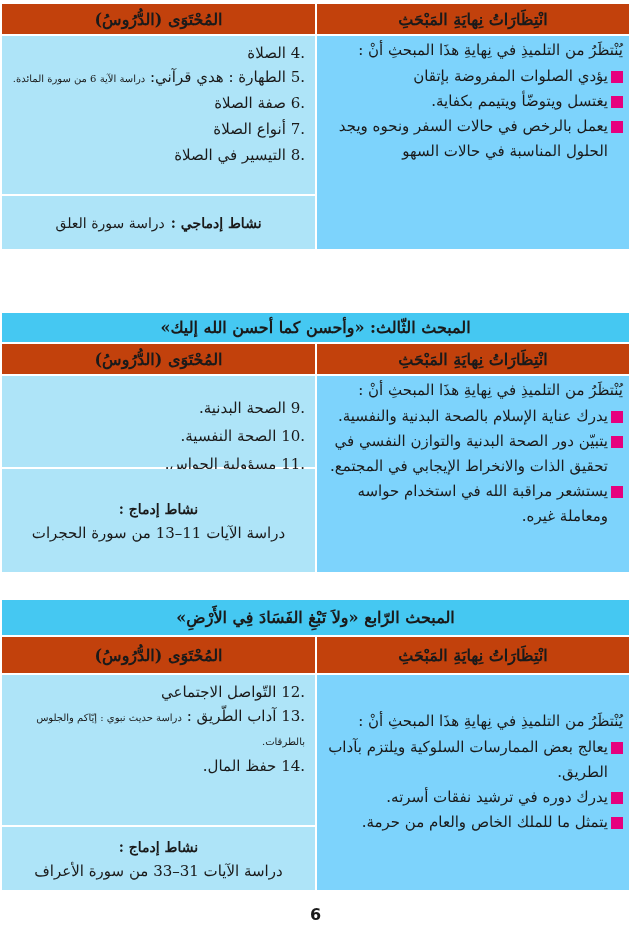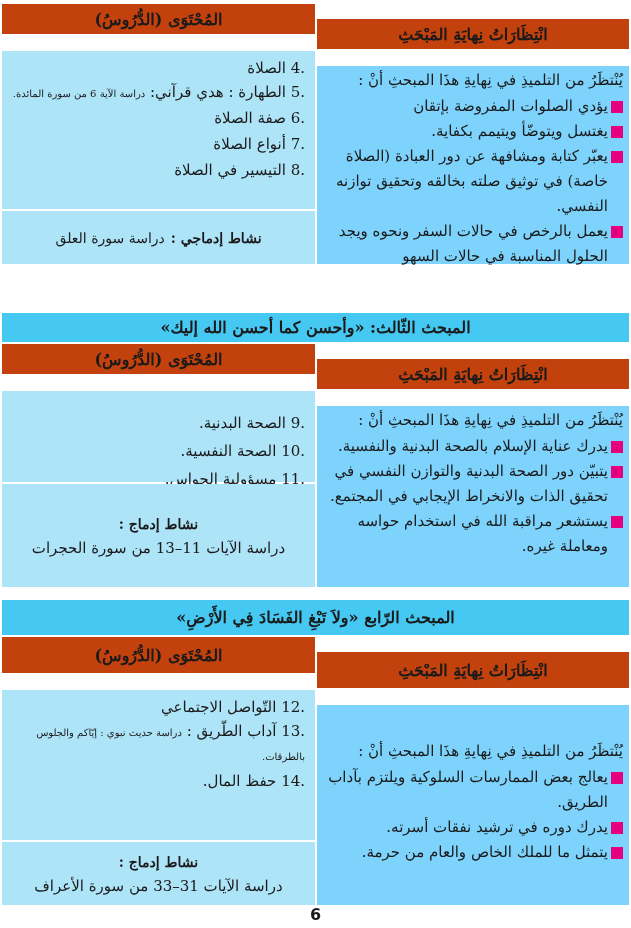--- a/index.html
+++ b/index.html
@@ -5,21 +5,21 @@
     * { box-sizing: border-box; margin: 0; padding: 0; }
     html, body { width: 631px; height: 928px; background: #ffffff; overflow: hidden; }
     body { font-family: "DejaVu Serif", "Liberation Serif", serif; color: #1a1a1a; position: relative; }
     .section { position: absolute; left: 2px; width: 627px; direction: rtl; }
     .title-bar {
       background: #45c8f2; text-align: center; font-weight: bold;
       font-size: 16px; border-bottom: 2px solid #ffffff;
       display: flex; align-items: center; justify-content: center;
     }
     .row { display: flex; direction: rtl; }
-    .col-right { width: 314px; border-left: 2px solid #ffffff; margin-top: 15px; }
+    .col-right { width: 314px; border-left: 2px solid #ffffff; }
     .col-left { width: 313px; }
     .hdr { background: #c2410c; font-weight: bold; font-size: 16px; text-align: center;
            display: flex; align-items: center; justify-content: center; border-bottom: 2px solid #ffffff; }
     .body-cell { background: #7dd3fc; font-size: 15px; line-height: 25px; padding: 2px 6px 2px 4px; text-align: right; }
     .body-cell .intro { margin-bottom: 1px; }
     .bullet-item { display: flex; align-items: flex-start; }
     .bullet { flex: 0 0 12px; width: 12px; height: 12px; background: #e6007e; margin-top: 7px; margin-left: 3px; }
     .bullet-text { flex: 1; }
     .left-body { display: flex; flex-direction: column; }
     .lessons { background: #aee4f8; padding: 4px 10px 4px 4px; font-size: 15px; line-height: 26px; border-bottom: 2px solid #ffffff; }
@@ -41,24 +41,20 @@
   <div class="row" style="height:213px;">
     <div class="col-right body-cell">
       <div class="intro">يُنْتظَرُ من التلميذِ في نِهايةِ هذَا المبحثِ أنْ :</div>
       <div class="bullet-item">
           <span class="bullet"></span>
           <span class="bullet-text">يؤدي الصلوات المفروضة بإتقان</span>
         </div>
       <div class="bullet-item">
           <span class="bullet"></span>
           <span class="bullet-text">يغتسل ويتوضّأ ويتيمم بكفاية.</span>
-        </div>
-      <div class="bullet-item">
-          <span class="bullet"></span>
-          <span class="bullet-text">يعبّر كتابة ومشافهة عن دور العبادة (الصلاة خاصة) في توثيق صلته بخالقه وتحقيق توازنه النفسي.</span>
         </div>
       <div class="bullet-item">
           <span class="bullet"></span>
           <span class="bullet-text">يعمل بالرخص في حالات السفر ونحوه ويجد الحلول المناسبة في حالات السهو</span>
         </div>
     </div>
     <div class="col-left left-body">
       <div class="lessons" style="height:160px;">
         <div class="lesson"><span class="num">4.</span> <span>الصلاة</span></div>
         <div class="lesson" style="line-height:22px;"><span class="num">5.</span> <span>الطهارة : هدي قرآني:</span> <span class="small">دراسة الآية 6 من سورة المائدة.</span></div>

